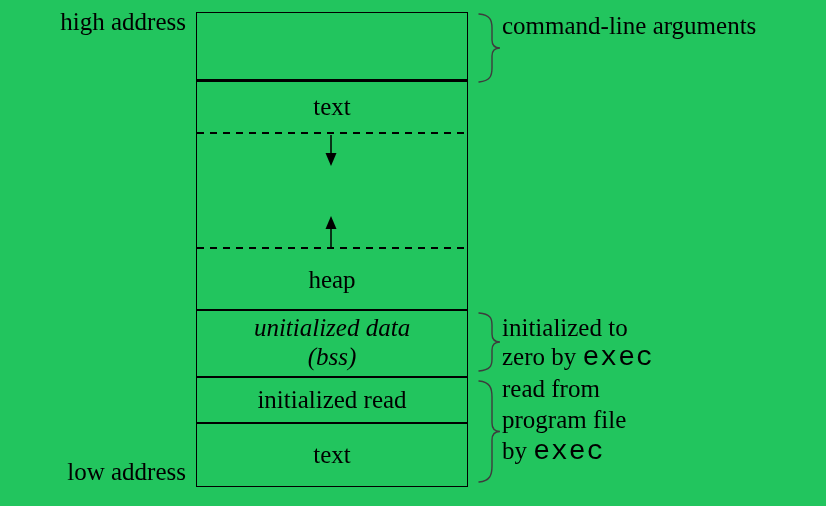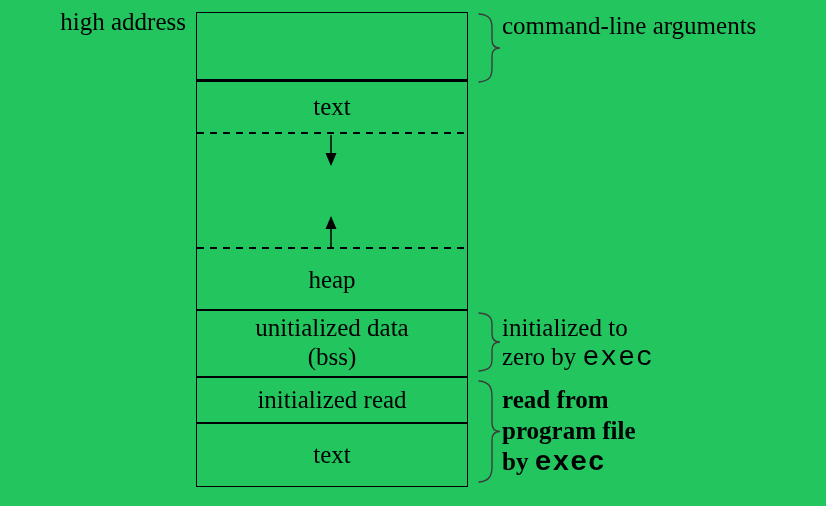--- a/index.html
+++ b/index.html
@@ -55,21 +55,21 @@
 
   .seg-label {
     position: absolute;
     left: 0;
     width: 100%;
     text-align: center;
     line-height: 29px;
   }
   .seg-stack { top: 79px;  }
   .seg-heap  { top: 252px; }
-  .seg-bss   { top: 300px; }
+  .seg-bss   { top: 300px; font-style: italic; }
   .seg-init  { top: 372px; }
   .seg-text  { top: 427px; }
 
   .arrow {
     position: absolute;
     left: 127px;
     width: 14px;
     height: 31px;
   }
   .arrow-down { top: 122px; }
@@ -86,34 +86,35 @@
   .brace-file { top: 380px; height: 103px; }
 
   
   .note {
     position: absolute;
     left: 502px;
     white-space: nowrap;
   }
   .note-top  { top: 11px;  line-height: 30px; }
   .note-bss  { top: 313px; line-height: 29px; }
-  .note-file { top: 384px; line-height: 31px; font-weight: bold; }
+  .note-file { top: 373px; line-height: 31px; }
 
   .code {
     font-family: "Liberation Mono", monospace;
     font-size: 28px;
     letter-spacing: 1px;
   }
 </style>
 </head>
 <body>
 
 <div class="canvas">
 
   <div class="addr-label addr-high">high address</div>
+  <div class="addr-label addr-low">low address</div>
 
   <div class="membox">
 
     <div class="divider thick d-thick"></div>
     <div class="divider dashed d-dash1"></div>
     <div class="divider dashed d-dash2"></div>
     <div class="divider d-heap"></div>
     <div class="divider d-bss"></div>
     <div class="divider d-init"></div>
 

